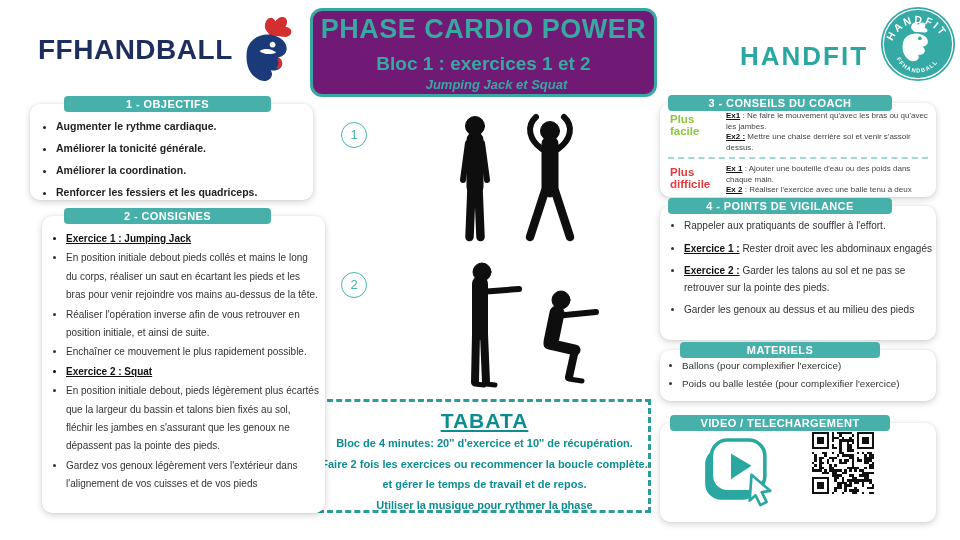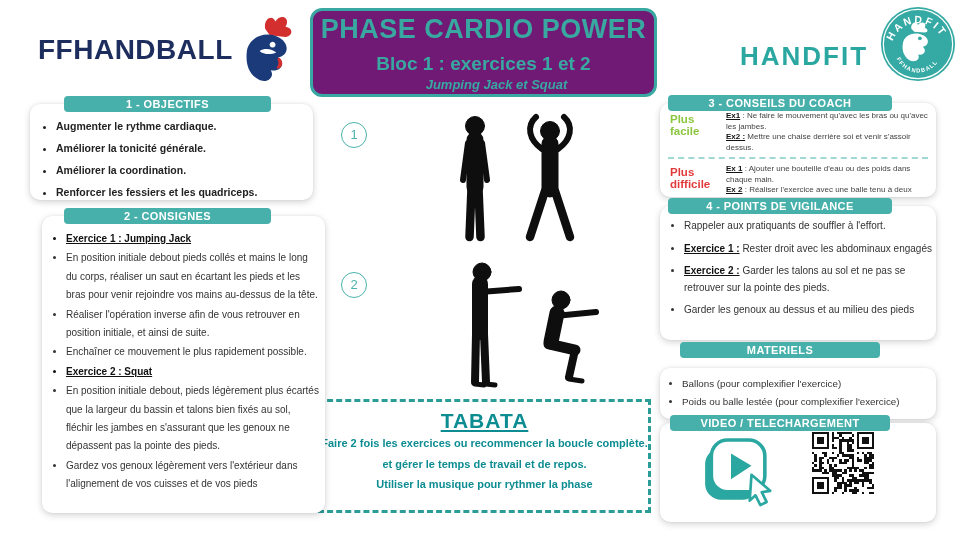--- a/index.html
+++ b/index.html
@@ -38,21 +38,21 @@
   .coach-label{width:50px;font-size:11.5px;font-weight:800;line-height:12px;flex:none;padding-top:2px;}
   .coach-label.facile{color:#8cc63e;}
   .coach-label.difficile{color:#e23a3c;}
   .coach-text{font-size:8px;line-height:10.5px;color:#444;}
   .exlbl{font-weight:800;text-decoration:underline;color:#111;}
   .coach-divider{border-top:2px dashed #9fd8d4;margin:1px 8px;}
   .vig-card{left:660px;top:206px;width:276px;height:134px;}
   .vig-card ul{margin:12px 0 0 0;padding:0 4px 0 24px;}
   .vig-card li{font-size:10px;line-height:16.6px;color:#333;margin-bottom:6px;}
   .vig-card .lead{font-weight:800;text-decoration:underline;color:#111;}
-  .mat-card{left:660px;top:368px;width:276px;height:51px;}
+  .mat-card{left:660px;top:350px;width:276px;height:51px;}
   .mat-card ul{margin:10px 0 0 0;padding:0 2px 0 22px;}
   .mat-card li{font-size:9.8px;color:#333;margin-bottom:7px;}
   .video-card{left:660px;top:423px;width:276px;height:99px;}
 
   
   .fig-circle{position:absolute;width:24px;height:24px;border:1.6px solid #4ab3ac;border-radius:50%;
               color:#4ab3ac;font-size:13px;line-height:24px;text-align:center;font-weight:400;}
   .tabata{position:absolute;left:318px;top:399px;width:327px;height:108px;border:3px dashed #2c9c96;
           background:#fff;text-align:center;}
   .tabata-title{display:inline-block;font-size:21px;font-weight:800;color:#0d8d92;
@@ -163,20 +163,21 @@
       <path d="M150 58 L191 54" stroke-width="6"></path>
       <path d="M144 86 L170 92" stroke-width="11"></path>
       <path d="M170 92 L164 119" stroke-width="8"></path>
       <path d="M164 121 l13 2" stroke-width="5"></path>
     </g>
   </svg>
 
   <div class="tabata">
     <span class="tabata-title">TABATA</span>
     <div id="tabata-lines">
+        <div class="tabata-line">Bloc de 4 minutes: 20'' d'exercice et 10'' de récupération.</div>
         <div class="tabata-line">Faire 2 fois les exercices ou recommencer la boucle complète.</div>
         <div class="tabata-line">et gérer le temps de travail et de repos.</div>
         <div class="tabata-line">Utiliser la musique pour rythmer la phase</div>
       </div>
   </div>
 
   <div class="pill" style="left:668px;top:95px;width:224px;">3 - CONSEILS DU COACH</div>
   <div class="card coach-card">
     <div class="coach-row">
       <div class="coach-label facile">Plus facile</div>

